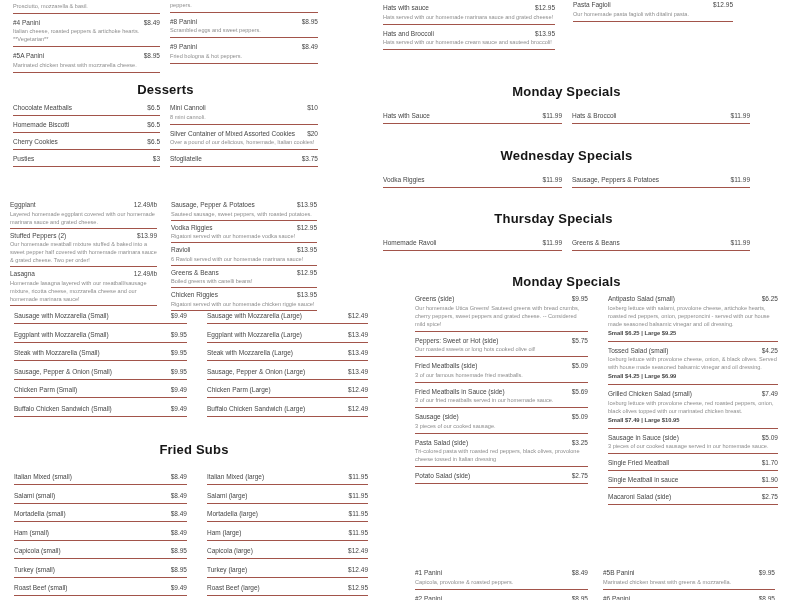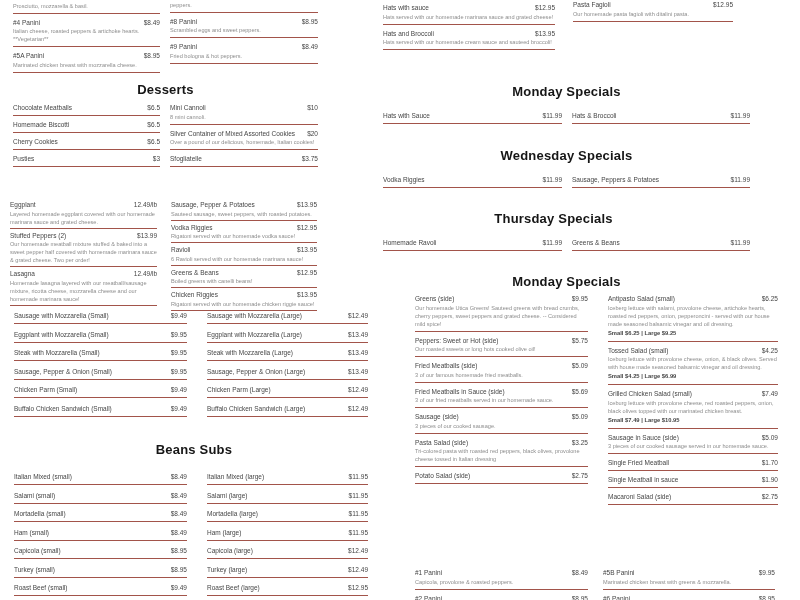--- a/index.html
+++ b/index.html
@@ -581,21 +581,21 @@
   <div class="item">
     <div class="row">
       <span class="nm">Macaroni Salad (side)</span>
       <span class="pr">$2.75</span>
     </div>
 
     <div class="dv"></div>
   </div>
 </div>
 
-  <div class="hd" style="left:14px;top:442px;width:360px">Beans Subs</div>
+  <div class="hd" style="left:14px;top:442px;width:360px">Fried Subs</div>
   <div class="col wide" style="left:14px;top:472px;width:173px">
   <div class="item">
     <div class="row">
       <span class="nm">Italian Mixed (small)</span>
       <span class="pr">$8.49</span>
     </div>
 
     <div class="dv"></div>
   </div>
 

